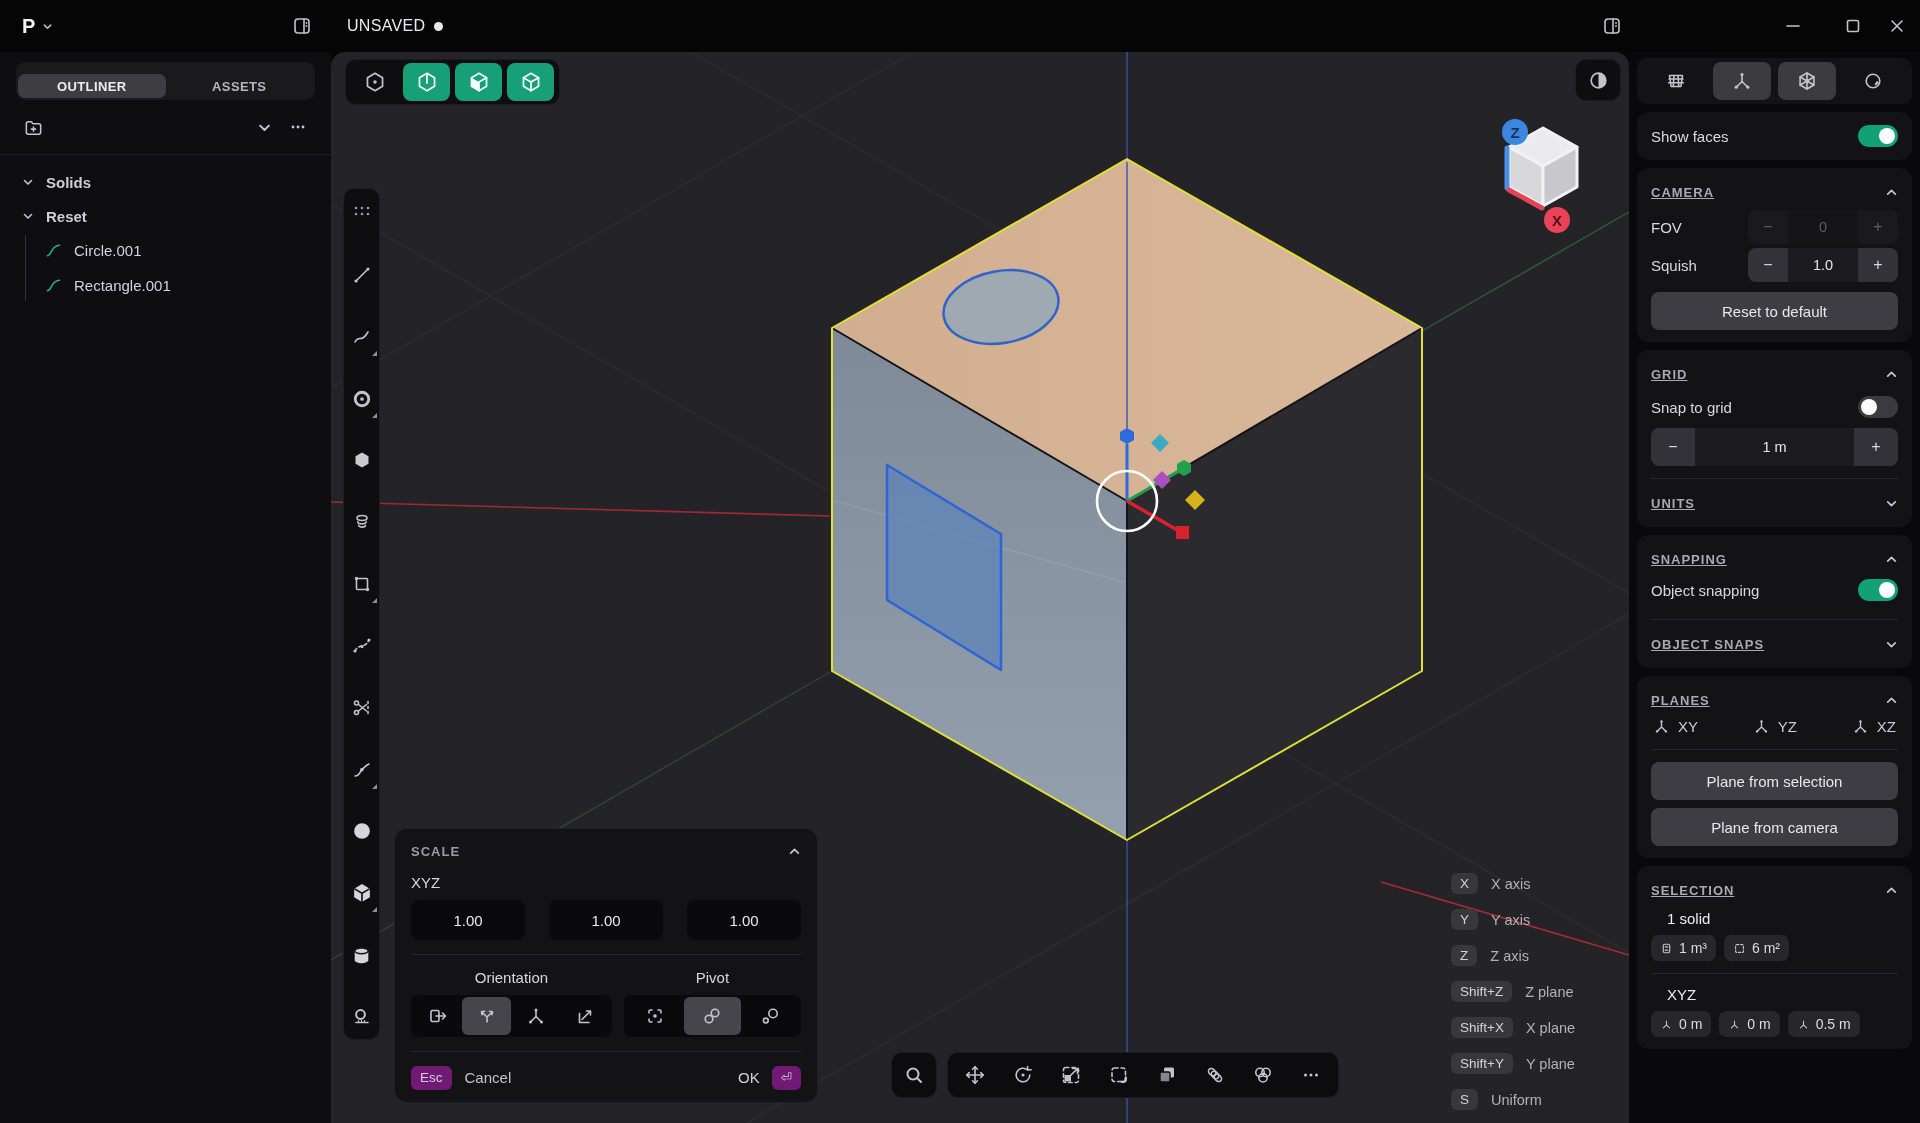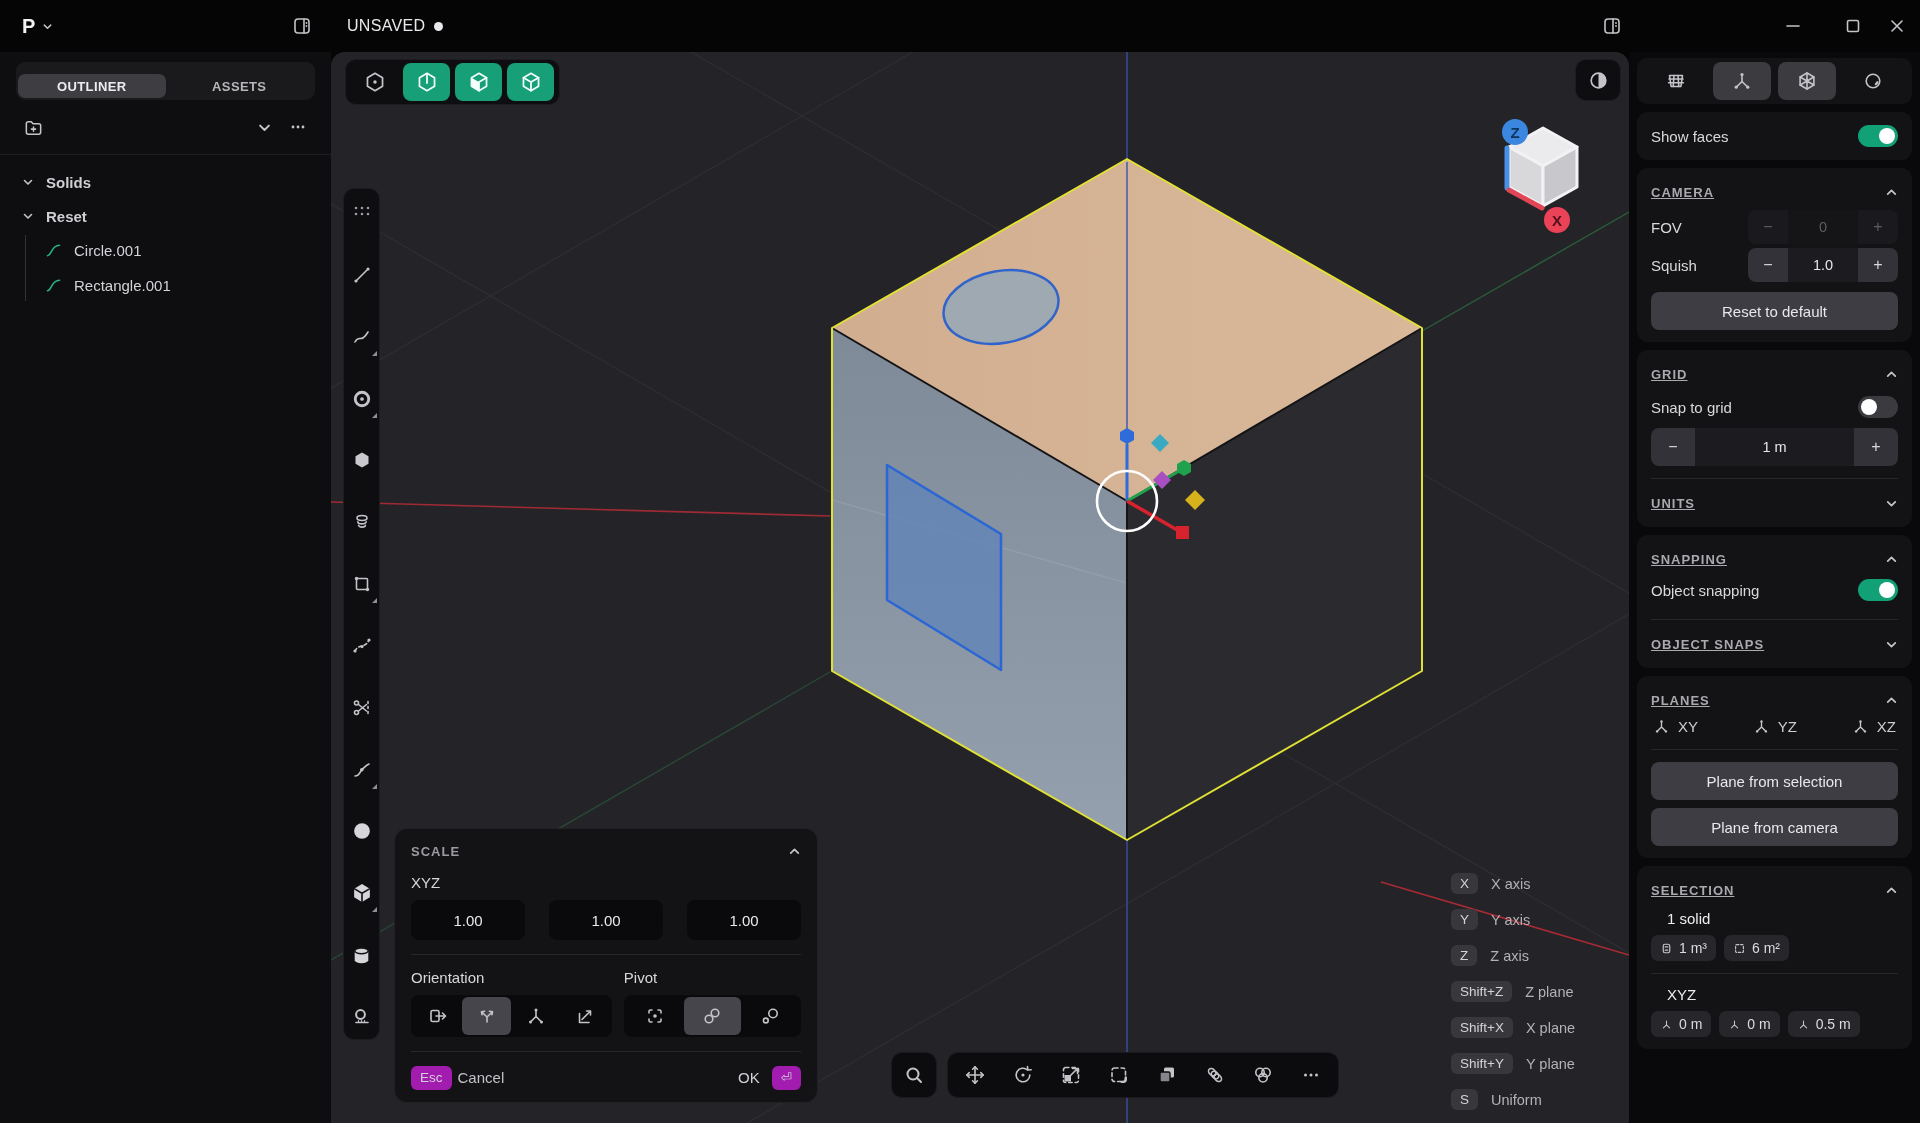--- a/index.html
+++ b/index.html
@@ -75,27 +75,27 @@
   
   .scale-dialog { position:absolute; left:63px; top:776px; width:424px; background:#131316; border:1px solid #202025; border-radius:13px; padding:15px 16px 12px 16px; }
   .sd-head { display:flex; justify-content:space-between; align-items:center; font-size:13px; font-weight:700; letter-spacing:1px; color:#9b9ba0; }
   .sd-label { font-size:15px; color:#d8d8db; margin:15px 0 9px 0; }
   .sd-inputs { display:flex; gap:24px; }
   .sd-input { flex:1; height:40px; background:#0a0a0c; border-radius:8px; display:flex; align-items:center; justify-content:center; font-size:15px; color:#e9e9ec; }
   .hr { height:1px; background:#26262b; margin:14px 0; }
   .sd-cols { display:flex; gap:12px; }
   .sd-col { }
   .sd-col.orient { width:204px; } .sd-col.pivot { width:180px; }
-  .sd-collabel { font-size:15px; color:#d8d8db; margin-bottom:9px; }
+  .sd-collabel { font-size:15px; color:#d8d8db; margin-bottom:9px;text-align:center; }
   .seg-group { background:#0a0a0c; border-radius:8px; height:42px; display:flex; padding:2px; }
   .seg { flex:1; display:flex; align-items:center; justify-content:center; border-radius:6px; }
   .seg.active { background:#45454b; }
   .sd-footer { display:flex; align-items:center; margin-top:2px; }
-  .kchip { background:#a21caf; border-radius:6px; padding:5px 9px; font-size:13.5px; color:#d2d2d6; line-height:1; }
-  .sd-cancel { margin-left:6px; font-size:15px; color:#c2c2c7; }
+  .kchip { background:#701a75; border-radius:6px; padding:5px 9px; font-size:13.5px; color:#d2d2d6; line-height:1; }
+  .sd-cancel { margin-left:13px; font-size:15px; color:#c2c2c7; }
   .sd-ok { margin-left:auto; margin-right:12px; font-size:15px; color:#d2d2d6; }
 
   
   .rp-header { height:46px; background:#131316; border-radius:10px; display:flex; align-items:center; justify-content:space-around; padding:0 6px; }
   .rp-hbtn { width:58px; height:38px; display:flex; align-items:center; justify-content:center; border-radius:8px; }
   .rp-hbtn.active { background:#3b3b40; }
   .card { background:#131316; border-radius:11px; padding:12px 14px; }
   .sechead { display:flex; justify-content:space-between; align-items:center; font-size:13px; font-weight:700; letter-spacing:1px; color:#a9a9ae; height:24px;text-decoration:underline; }
   .row { display:flex; justify-content:space-between; align-items:center; min-height:34px; }
   .rlabel { font-size:15px; color:#d9d9dc; }

